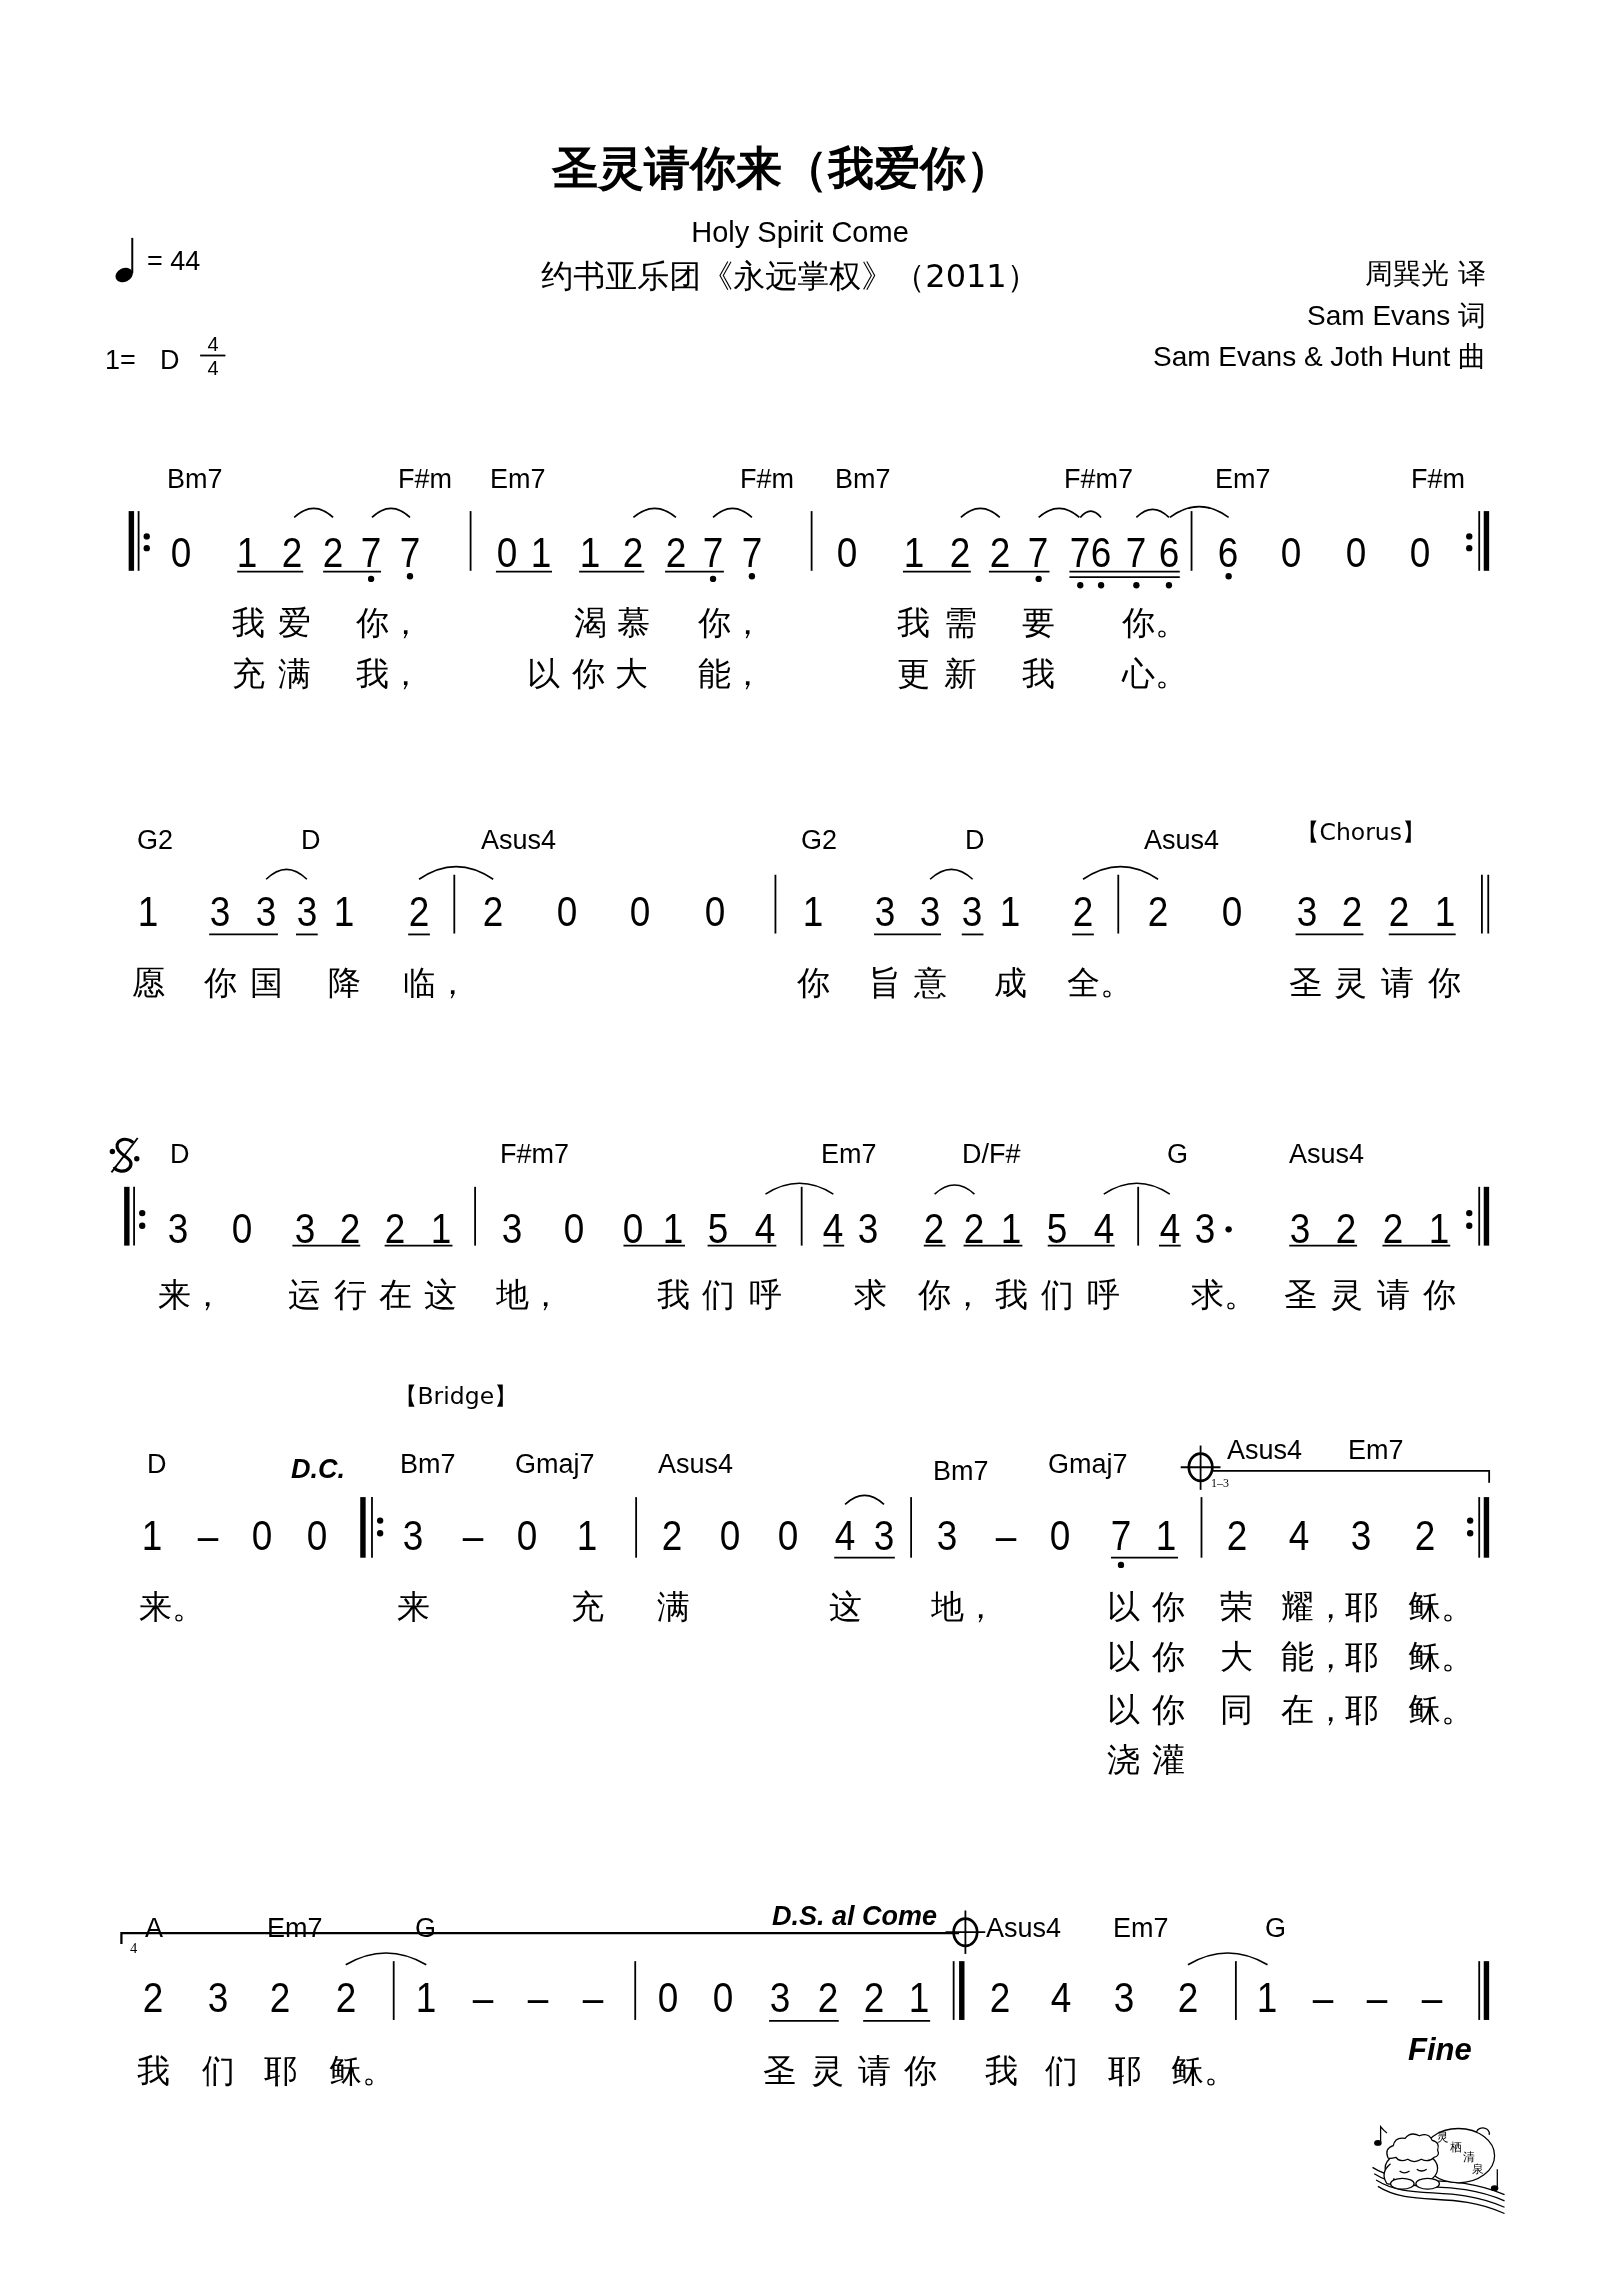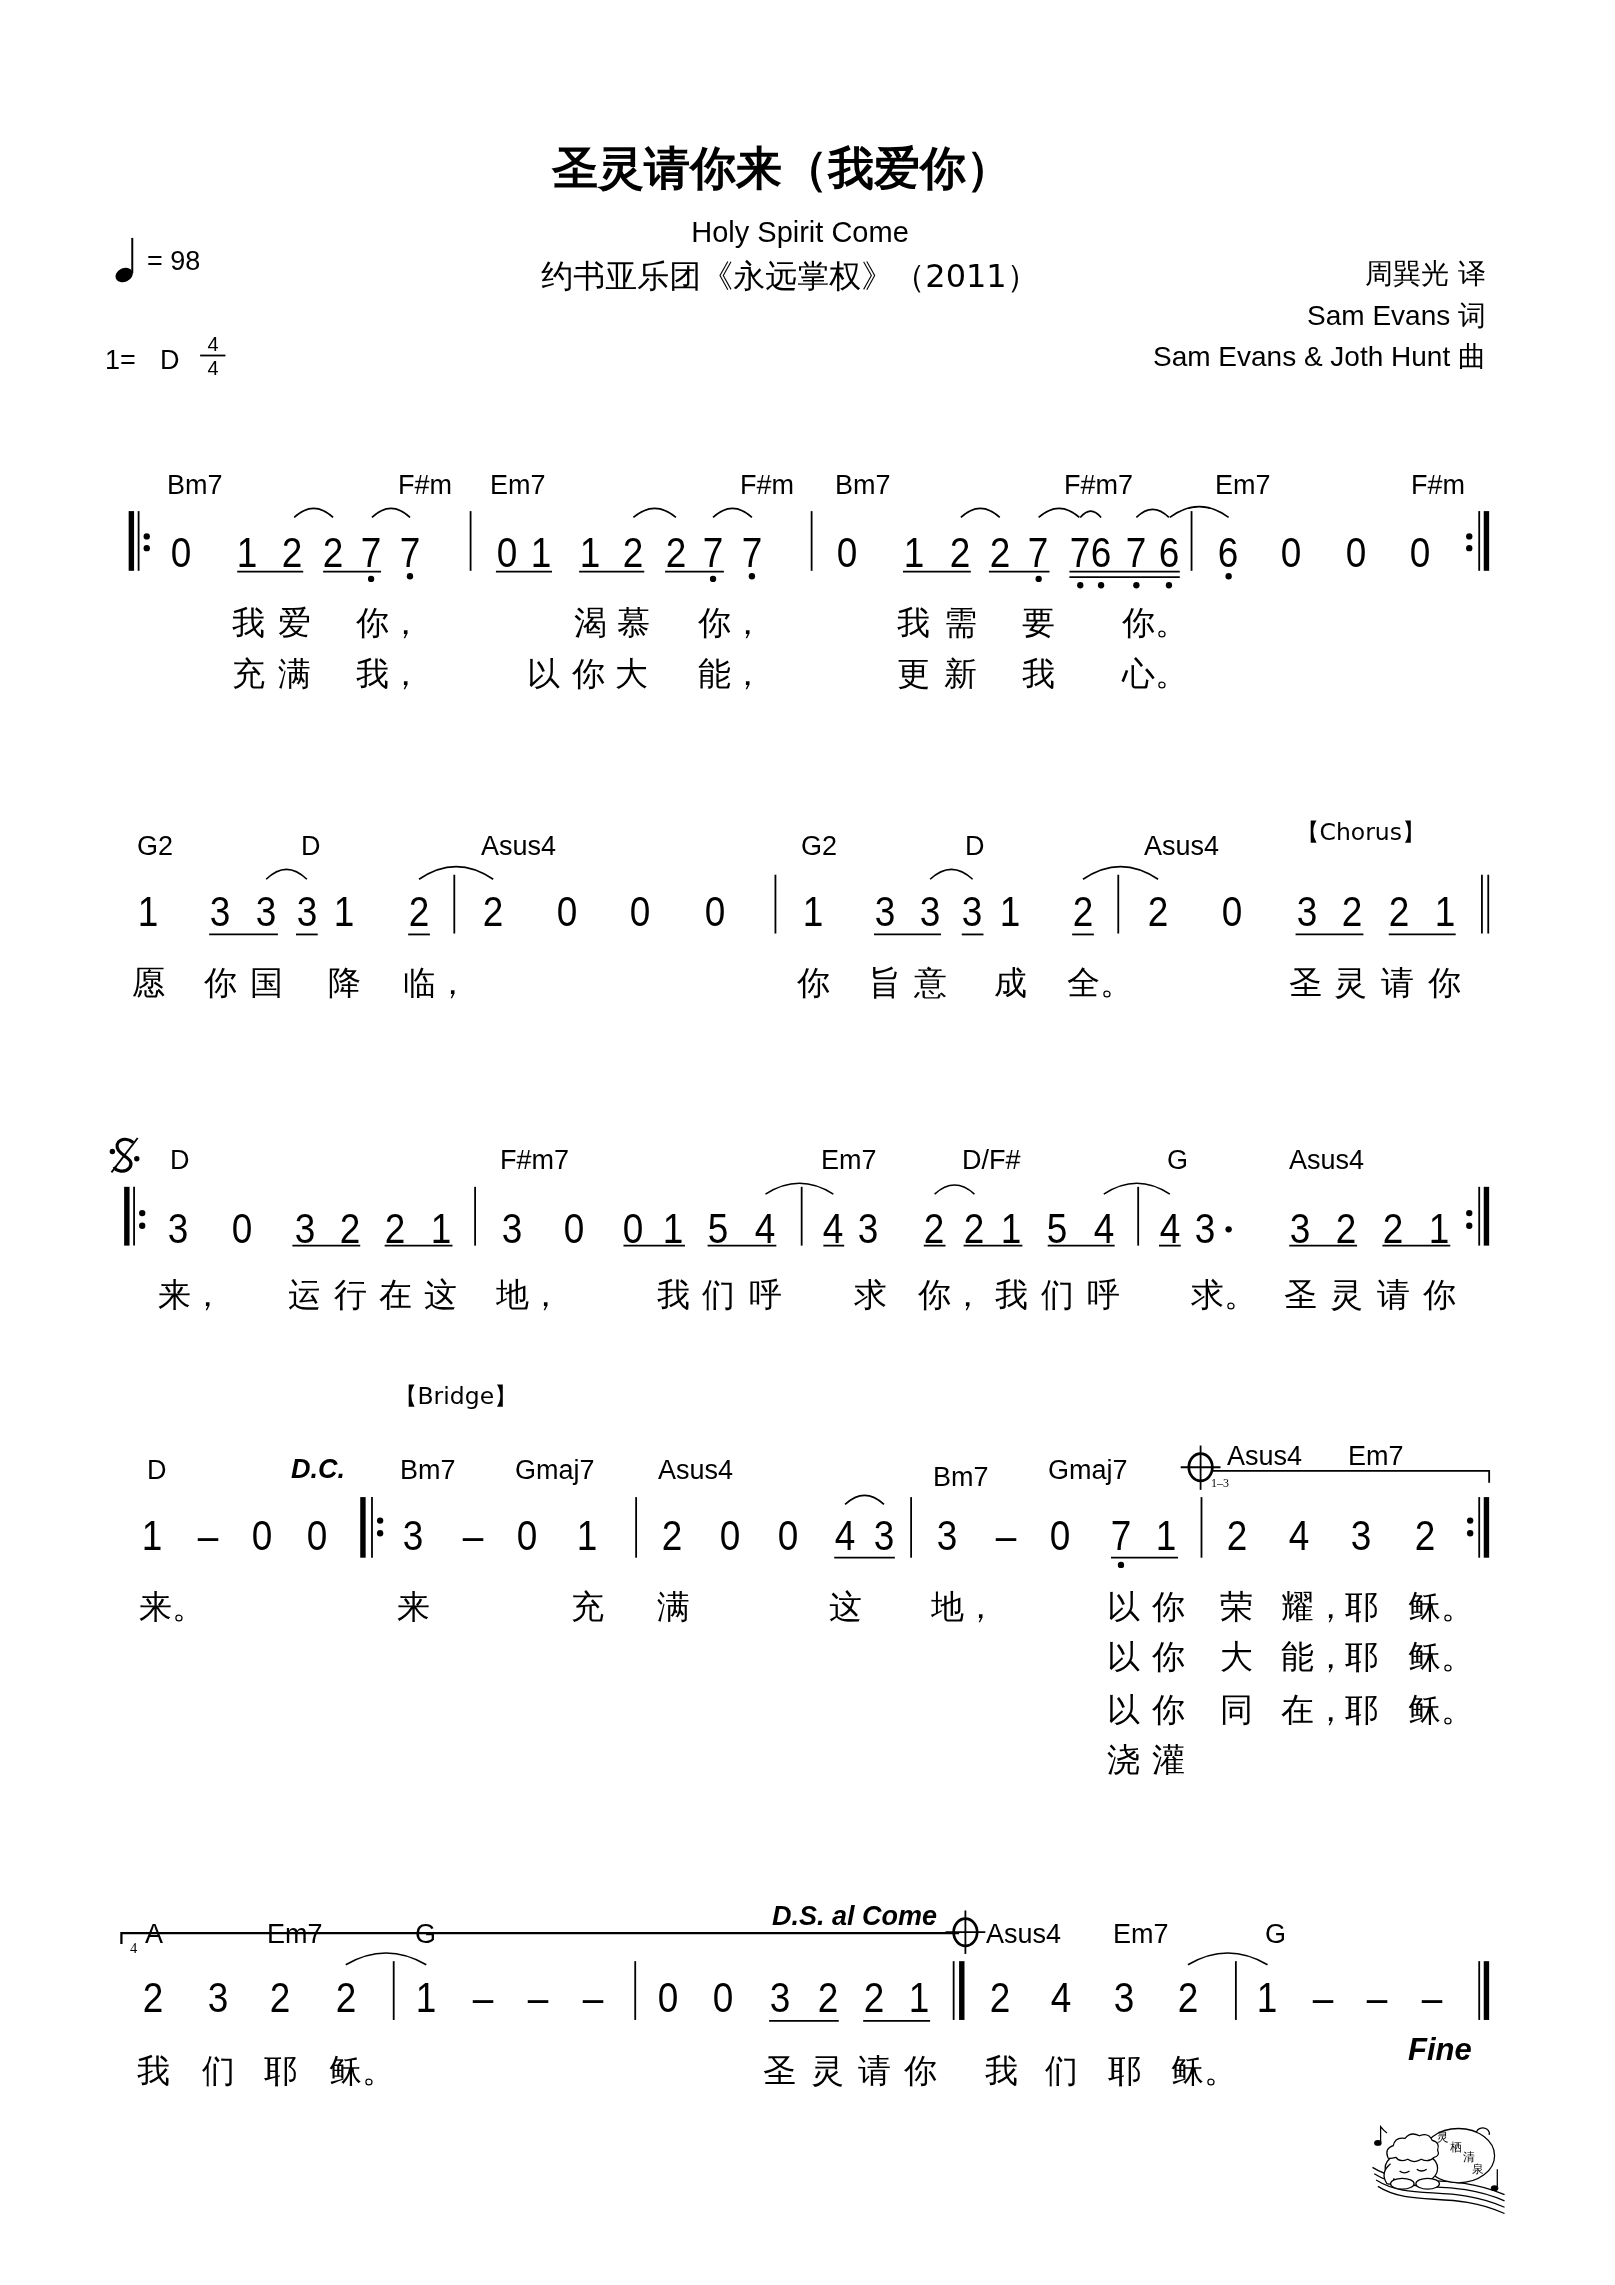--- a/index.html
+++ b/index.html
@@ -6,21 +6,21 @@
   #page { position:relative; width:1616px; height:2285px; background:#ffffff; overflow:hidden;
           font-family:"Liberation Sans", sans-serif; color:#000; }
   .gfx { position:absolute; left:0; top:0; }
   .abs { position:absolute; line-height:1; white-space:nowrap; }
   .ctr { transform:translate(-50%,-50%); }
   .vc { transform:translateY(-50%); }
   .cjk { font-family:"DejaVu Sans", sans-serif; }
   .row { position:absolute; left:0; width:1616px; height:0; }
   .row > span { position:absolute; top:0; line-height:1; white-space:nowrap; }
   .n { font-size:42px; transform:translate(-50%,-50%) scaleX(0.88); }
-  .c { font-size:27px; transform:translateY(-50%);margin-top:6px; }
+  .c { font-size:27px; transform:translateY(-50%); }
   .l { font-size:33px; transform:translateY(-50%); font-family:"DejaVu Sans", sans-serif; }
   .mark { font-weight:bold; font-style:italic; }
   .serif { font-family:"Liberation Serif", serif; }
 </style>
 </head>
 <body>
 
 <div id="page">
 
 <svg class="gfx" width="1616" height="2285" viewBox="0 0 1786 2526">
@@ -217,21 +217,21 @@
     <text x="1588" y="2367" font-size="13" fill="#000" stroke="none" font-family="DejaVu Sans, sans-serif">灵</text>
     <text x="1603" y="2378" font-size="13" fill="#000" stroke="none" font-family="DejaVu Sans, sans-serif">栖</text>
     <text x="1617" y="2389" font-size="13" fill="#000" stroke="none" font-family="DejaVu Sans, sans-serif">清</text>
     <text x="1627" y="2402" font-size="13" fill="#000" stroke="none" font-family="DejaVu Sans, sans-serif">泉</text>
   </g>
 </svg>
 
 <div class="abs ctr cjk" style="left:782px;top:168px;font-size:46px;font-weight:bold">圣灵请你来（我爱你）</div>
 <div class="abs ctr" style="left:800px;top:232px;font-size:29px">Holy Spirit Come</div>
 <div class="abs ctr cjk" style="left:790px;top:276px;font-size:32px">约书亚乐团《永远掌权》（2011）</div>
-<div class="abs vc" style="left:147px;top:261px;font-size:27px">= 98</div>
+<div class="abs vc" style="left:147px;top:261px;font-size:27px">= 44</div>
 <div class="abs vc" style="left:105px;top:360px;font-size:27px">1=</div>
 <div class="abs vc" style="left:160px;top:360px;font-size:27px">D</div>
 <div class="abs ctr" style="left:213px;top:344px;font-size:20px">4</div>
 <div class="abs ctr" style="left:213px;top:368px;font-size:20px">4</div>
 <div class="abs vc cjk" style="right:130px;top:274px;font-size:28px">周巽光 译</div>
 <div class="abs vc" style="right:130px;top:316px;font-size:28px">Sam Evans 词</div>
 <div class="abs vc" style="right:130px;top:357px;font-size:28px">Sam Evans &amp; Joth Hunt 曲</div>
 
 <div class="abs vc cjk" style="left:1296px;top:833px;font-size:23.5px">【Chorus】</div>
 <div class="abs vc cjk" style="left:394px;top:1397px;font-size:23.5px">【Bridge】</div>

